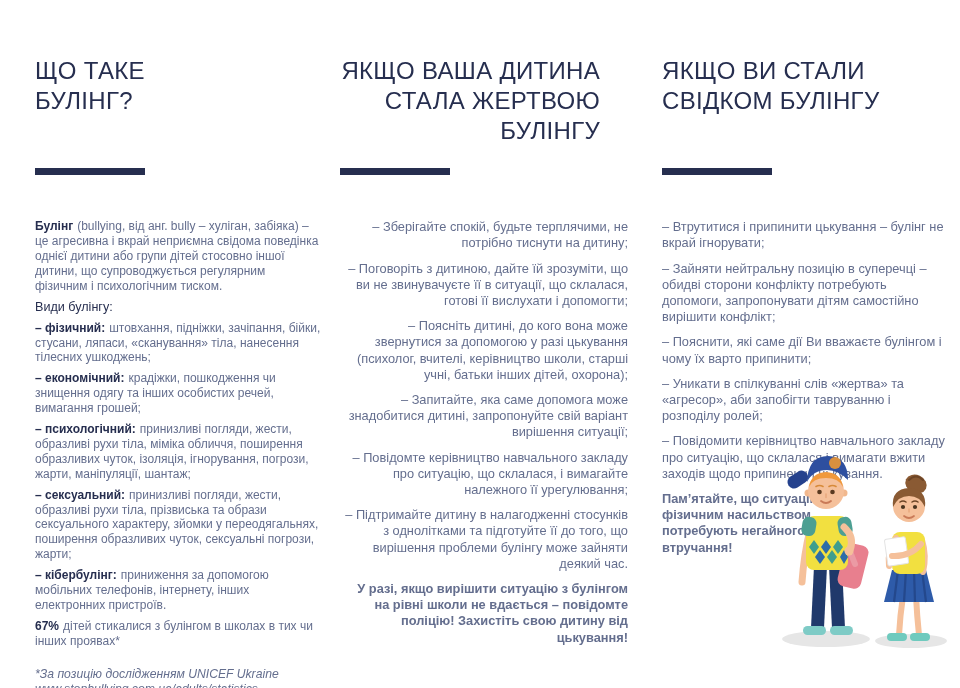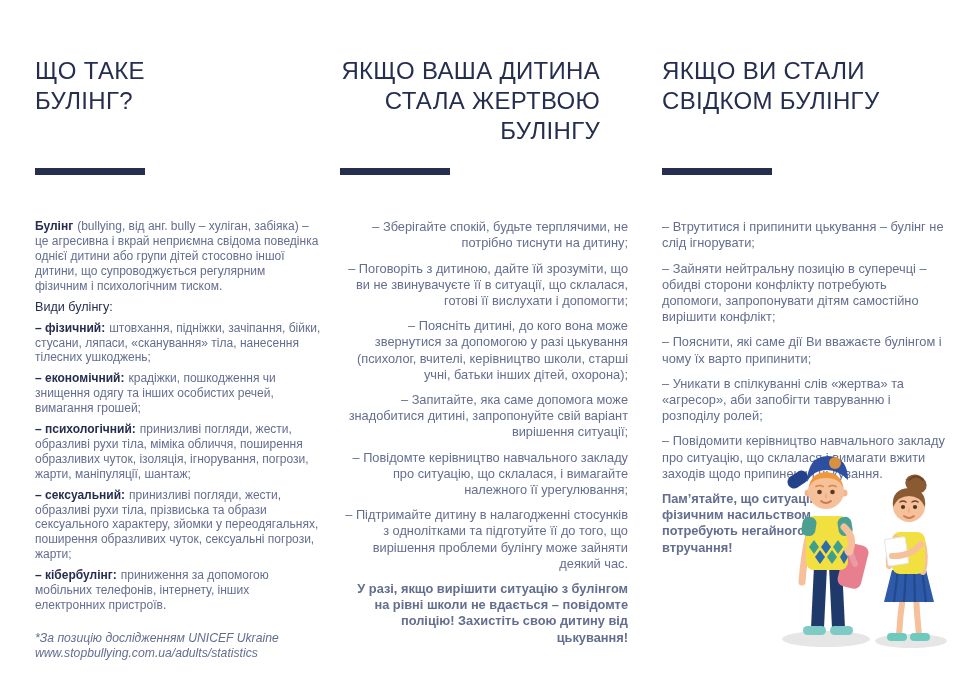--- a/index.html
+++ b/index.html
@@ -56,20 +56,23 @@
     </p>
     <p>
       <span class="lead">– психологічний:</span><span>принизливі погляди, жести, образливі рухи тіла, міміка обличчя, поширення образливих чуток, ізоляція, ігнорування, погрози, жарти, маніпуляції, шантаж;</span>
     </p>
     <p>
       <span class="lead">– сексуальний:</span><span>принизливі погляди, жести, образливі рухи тіла, прізвиська та образи сексуального характеру, зйомки у переодягальнях, поширення образливих чуток, сексуальні погрози, жарти;</span>
     </p>
     <p>
       <span class="lead">– кібербулінг:</span><span>приниження за допомогою мобільних телефонів, інтернету, інших електронних пристроїв.</span>
     </p>
+    <p>
+      <span class="lead">67%</span><span>дітей стикалися з булінгом в школах в тих чи інших проявах*</span>
+    </p>
     <p class="footnote">
       <span>*За позицію дослідженням UNICEF Ukraine</span><br>
       <span>www.stopbullying.com.ua/adults/statistics</span>
     </p>
   </div>
 </section>
 
 <section class="col" id="col2">
   <h1 class="col-title">ЯКЩО ВАША ДИТИНА СТАЛА ЖЕРТВОЮ БУЛІНГУ</h1>
   <div class="rule"></div>
@@ -81,21 +84,21 @@
     <p>– Повідомте керівництво навчального закладу про ситуацію, що склалася, і вимагайте належного її урегулювання;</p>
     <p>– Підтримайте дитину в налагодженні стосунків з однолітками та підготуйте її до того, що вирішення проблеми булінгу може зайняти деякий час.</p>
     <p class="closing">У разі, якщо вирішити ситуацію з булінгом на рівні школи не вдається – повідомте поліцію! Захистіть свою дитину від цькування!</p>
   </div>
 </section>
 
 <section class="col" id="col3">
   <h1 class="col-title">ЯКЩО ВИ СТАЛИ СВІДКОМ БУЛІНГУ</h1>
   <div class="rule"></div>
   <div class="col-body c23">
-    <p>– Втрутитися і припинити цькування – булінг не слід ігнорувати;</p>
+    <p>– Втрутитися і припинити цькування – булінг не вкрай ігнорувати;</p>
     <p>– Зайняти нейтральну позицію в суперечці – обидві сторони конфлікту потребують допомоги, запропонувати дітям самостійно вирішити конфлікт;</p>
     <p>– Пояснити, які саме дії Ви вважаєте булінгом і чому їх варто припинити;</p>
     <p>– Уникати в спілкуванні слів «жертва» та «агресор», аби запобігти тавруванню і розподілу ролей;</p>
     <p>– Повідомити керівництво навчального закладу про ситуацію, що склалася і вимагати вжити заходів щодо припинення цькування.</p>
     <p class="note">Пам’ятайте, що ситуації з фізичним насильством потребують негайного втручання!</p>
   </div>
 </section>
 
 <svg class="illustration" viewBox="0 0 176 206" aria-hidden="true">
 

